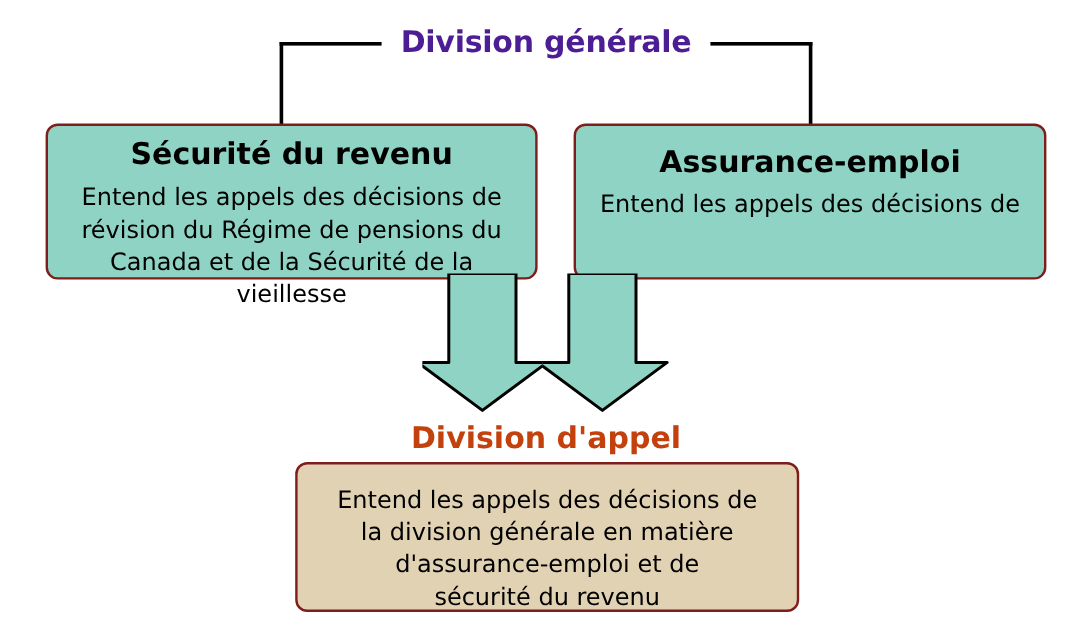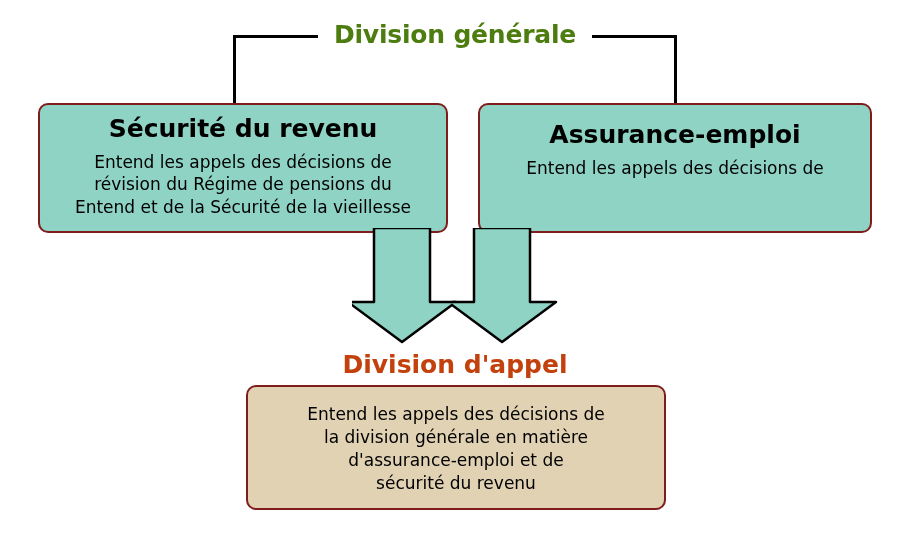--- a/index.html
+++ b/index.html
@@ -18,21 +18,21 @@
 
   
   .top-title {
     position: absolute;
     left: 0;
     top: 20px;
     width: 910px;
     text-align: center;
     font-size: 25px;
     font-weight: bold;
-    color: #4d7c0f;
+    color: #4c1d95;
     letter-spacing: -0.2px;
   }
 
   
   .line {
     position: absolute;
     background: #000000;
   }
 
   
@@ -50,21 +50,21 @@
   }
   .box-title {
     text-align: center;
     font-size: 25px;
     font-weight: bold;
     color: #000000;
     line-height: 1.1;
   }
   .box-desc {
     text-align: center;
-    font-size: 17px;
+    font-size: 20px;
     color: #000000;
     line-height: 1.35;
   }
 
   
   .arrow-svg {
     position: absolute;
   }
 
   
@@ -91,21 +91,21 @@
 
   <div class="line" style="left:233px; top:35px; width:3px; height:70px;"></div>
 
   <div class="line" style="left:674px; top:35px; width:3px; height:70px;"></div>
 
   <div class="box box-green" style="left:38px; top:103px; width:410px; height:130px;">
     <div class="box-title" style="margin-top:10px;">Sécurité du revenu</div>
     <div class="box-desc" style="margin-top:8px; padding:0 10px;">
       <div>Entend les appels des décisions de</div>
       <div>révision du Régime de pensions du</div>
-      <div>Entend et de la Sécurité de la vieillesse</div>
+      <div>Canada et de la Sécurité de la vieillesse</div>
     </div>
   </div>
 
   <div class="box box-green" style="left:478px; top:103px; width:394px; height:130px;">
     <div class="box-title" style="margin-top:16px;">Assurance-emploi</div>
     <div class="box-desc" style="margin-top:8px; padding:0 10px;">
       <div>Entend les appels des décisions de</div>
     </div>
   </div>
 

